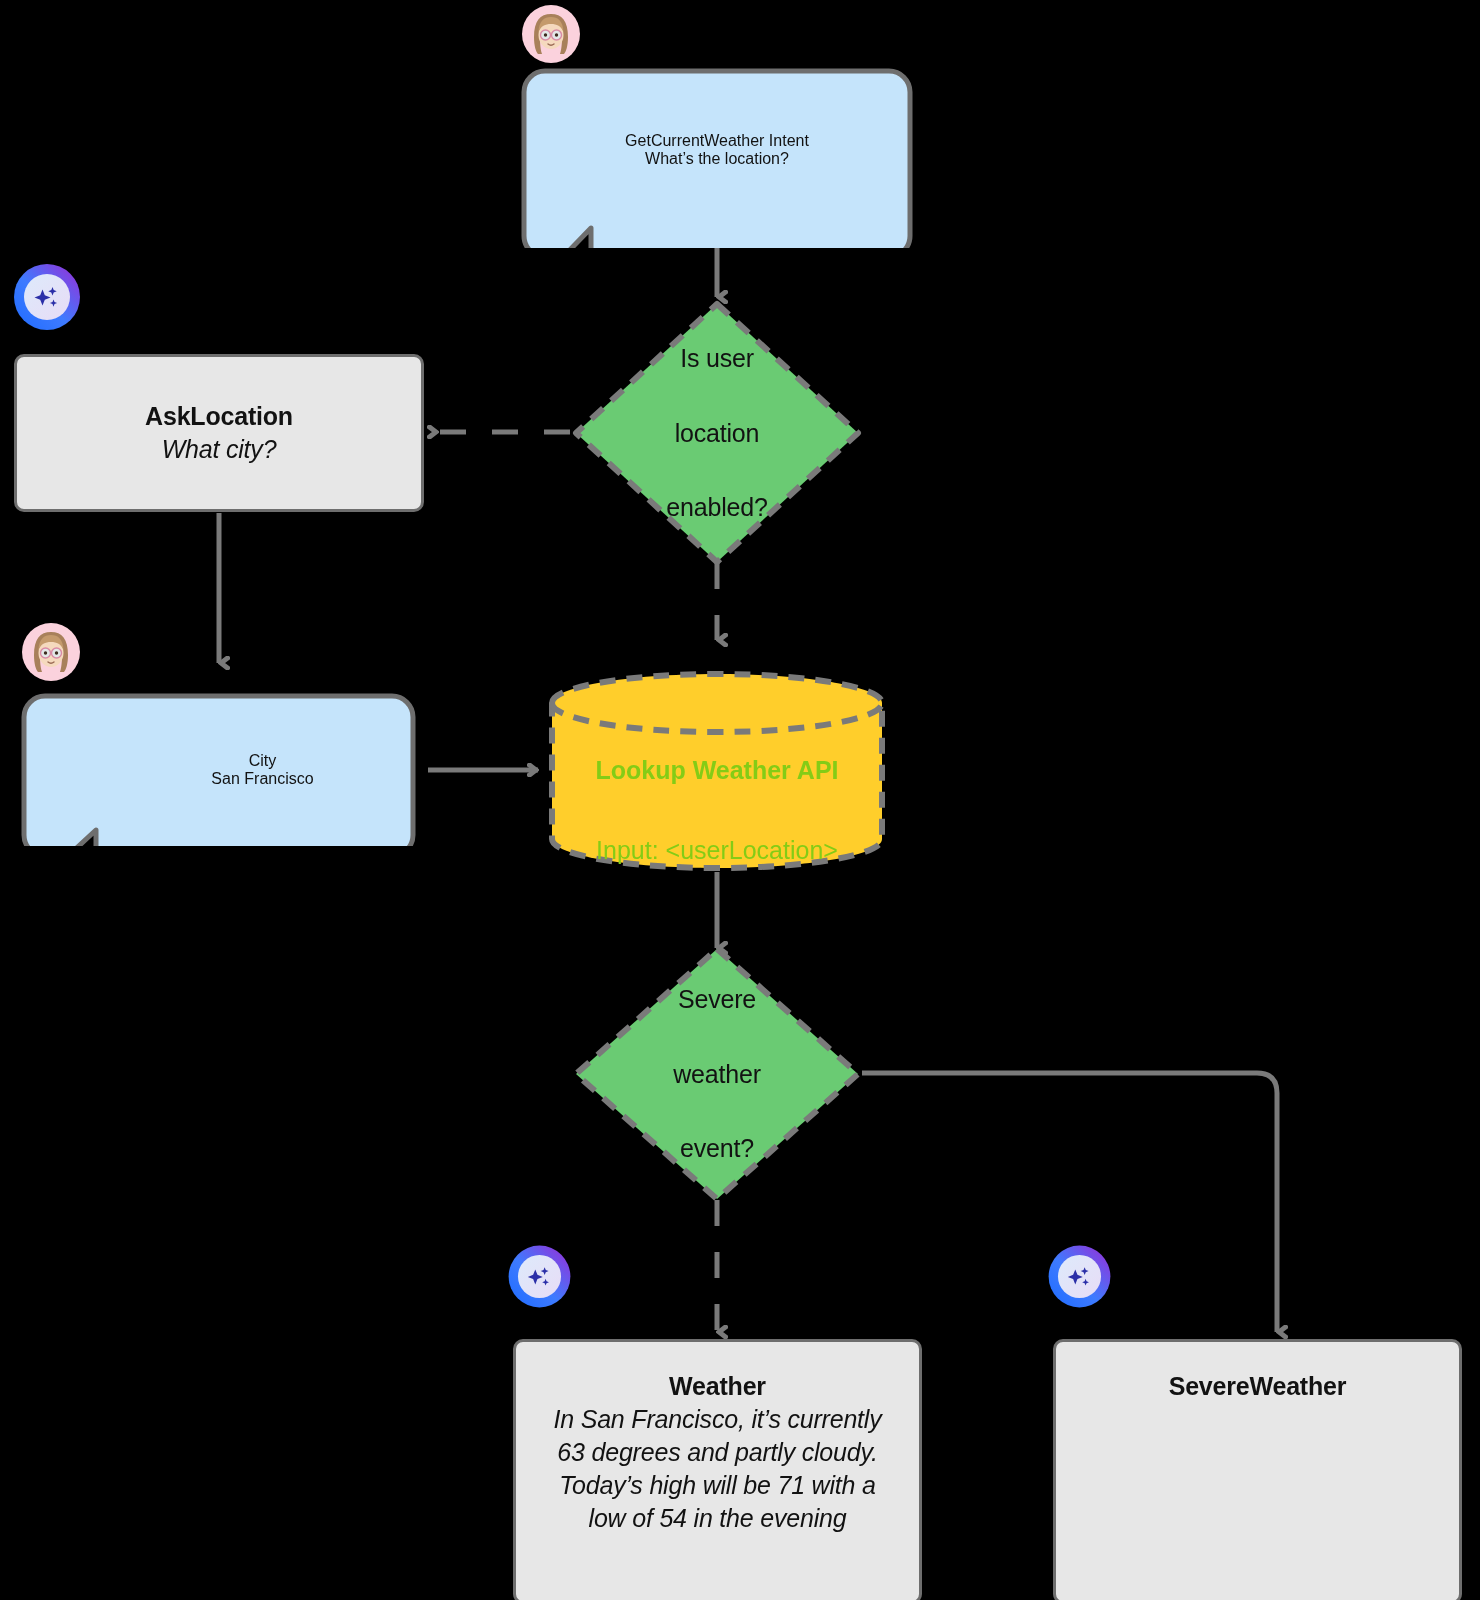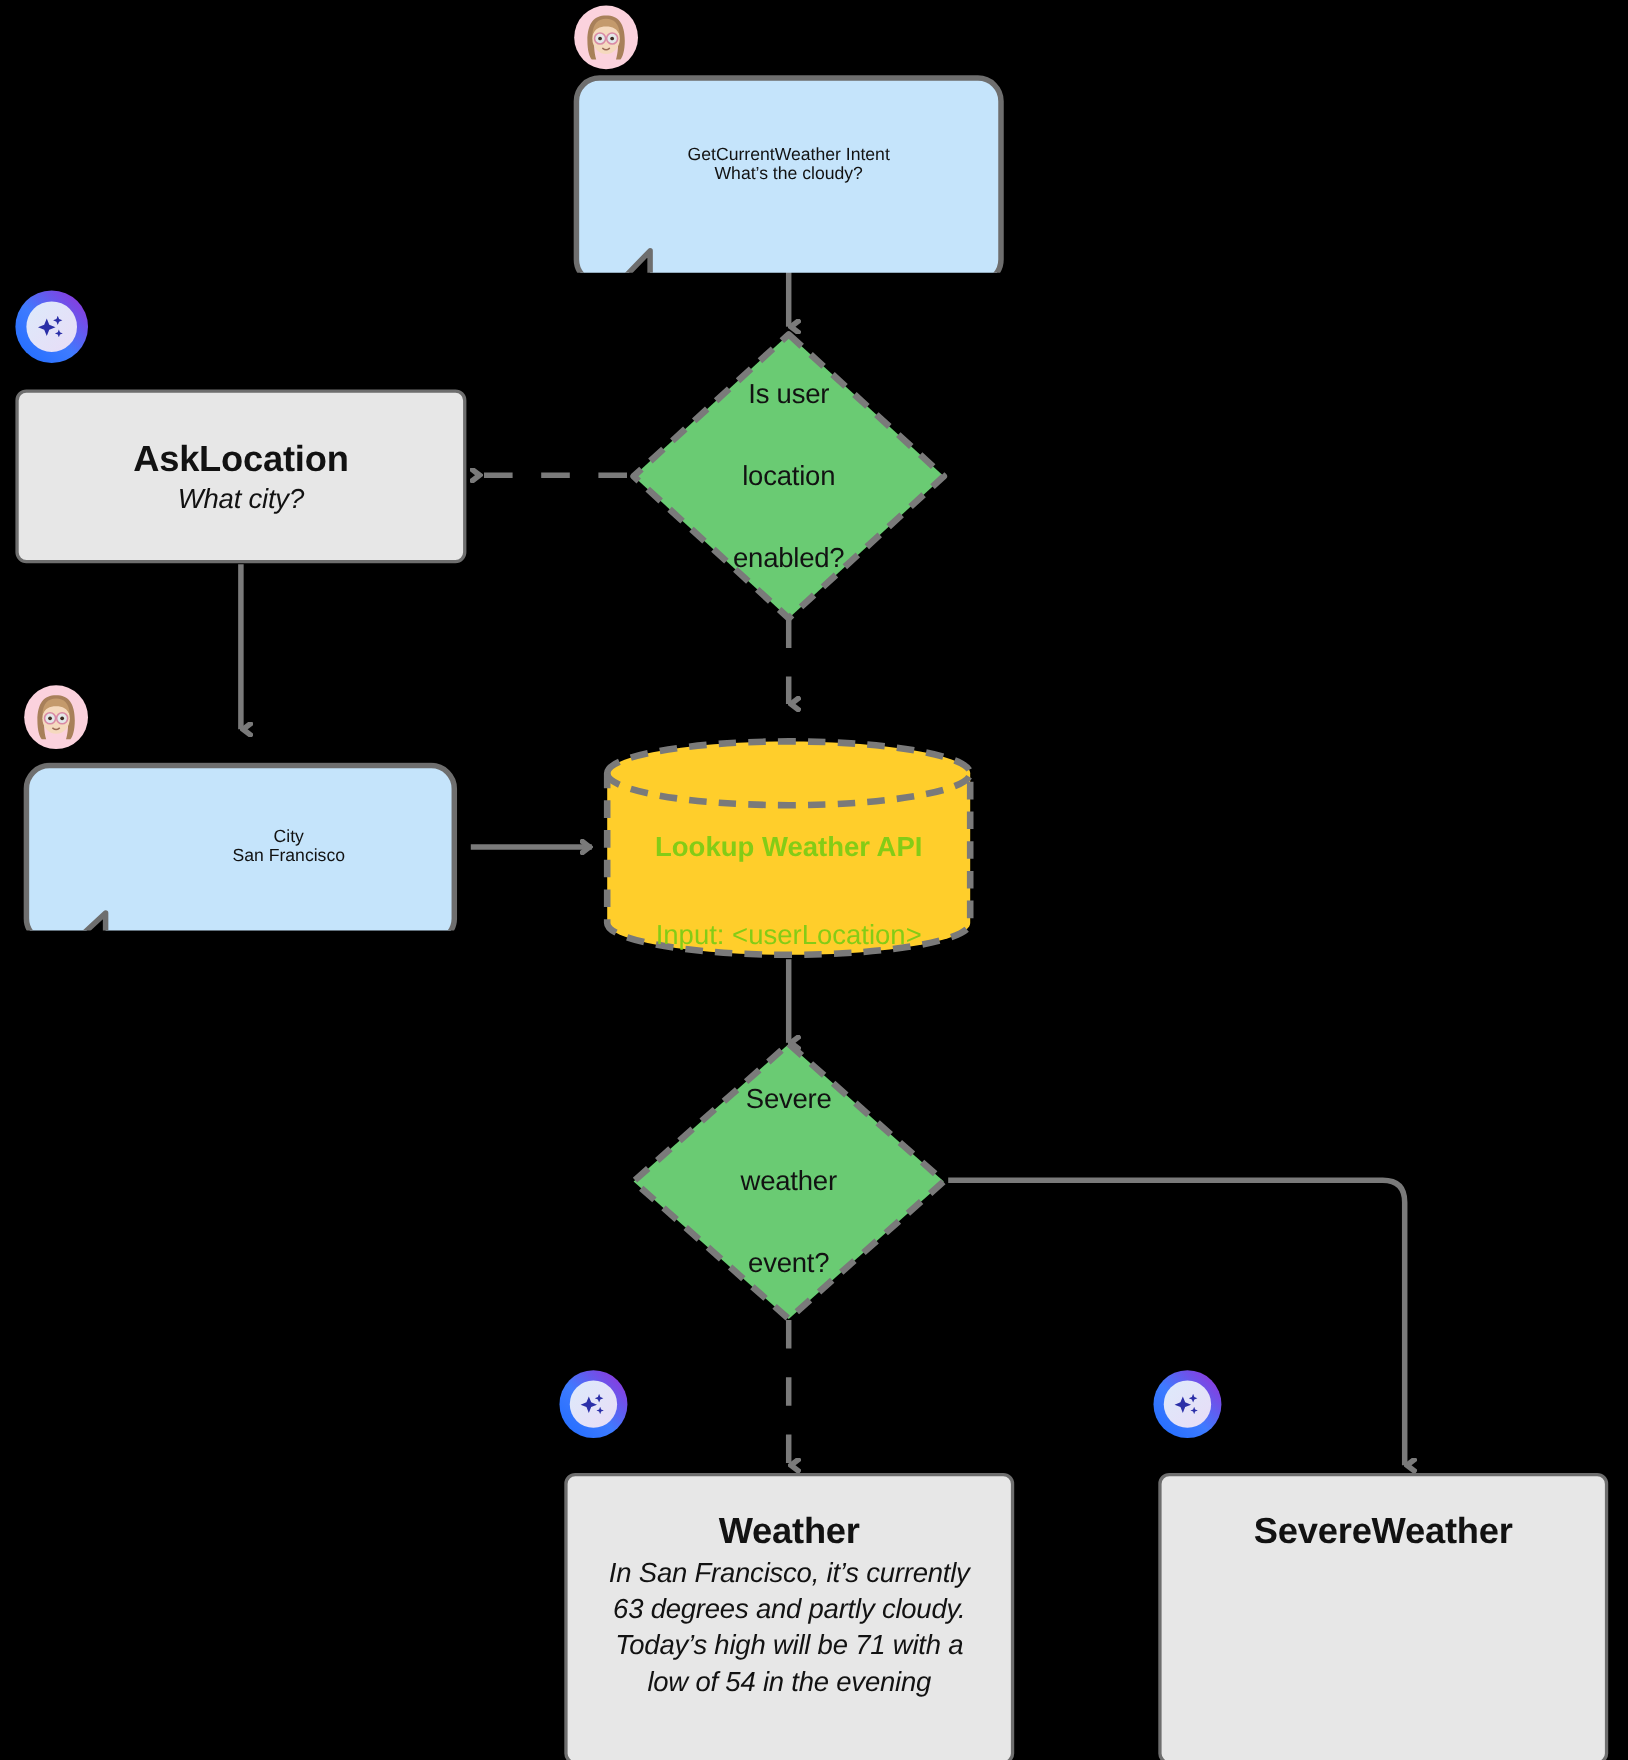--- a/index.html
+++ b/index.html
@@ -35,21 +35,21 @@
     box-sizing: border-box;
     display: flex;
     flex-direction: column;
     align-items: center;
     justify-content: center;
     text-align: center;
     color: #121212;
   }
   .node .title {
     font-weight: bold;
-    font-size: 33px;
+    font-size: 25px;
     line-height: 1.32;
     letter-spacing: -0.2px;
   }
   .node .sub {
     font-style: italic;
     font-size: 25px;
     line-height: 1.32;
     letter-spacing: -0.2px;
   }
 
@@ -164,21 +164,21 @@
 
     <path d="M862 1073 L1257 1073 Q1277 1073 1277 1093 L1277 1332" fill="none" stroke="#7A7A7A" stroke-width="5" stroke-linejoin="round" marker-end="url(#arrowDown)"></path>
   </svg>
 
   <div class="bubble-wrap" style="left:521px; top:68px; width:392px; height:180px;">
     <svg class="bubble" viewBox="0 0 392 180" preserveAspectRatio="none">
       <path d="M24 3 H368 A21 21 0 0 1 389 24 V168 A21 21 0 0 1 368 189 H70 L70 160 L42 189 L42 189 V189 H24 A21 21 0 0 1 3 168 V24 A21 21 0 0 1 24 3 Z" fill="#C5E4FB" stroke="#6E6E6E" stroke-width="5" stroke-linejoin="round"></path>
     </svg>
     <div class="bubble-content" style="padding-bottom:16px;">
       <div class="title">GetCurrentWeather Intent</div>
-      <div class="sub">What’s the cloudy?</div>
+      <div class="sub">What’s the location?</div>
     </div>
   </div>
 
   <span class="badge" style="left:521px; top:4px;">
     <svg width="60" height="60" viewBox="0 0 60 60">
       <circle cx="30" cy="30" r="29" fill="#FBD2DD"></circle>
 
       <path d="M13 33 C13 17 19 10 30 10 C41 10 47 17 47 33 C47 42 45 48 43 50 L39 50 C41 44 41 36 41 32 L19 32 C19 36 19 44 21 50 L17 50 C15 48 13 42 13 33 Z" fill="#A8805A"></path>
 
       <ellipse cx="30" cy="31" rx="12.5" ry="14" fill="#F5D9BE"></ellipse>

